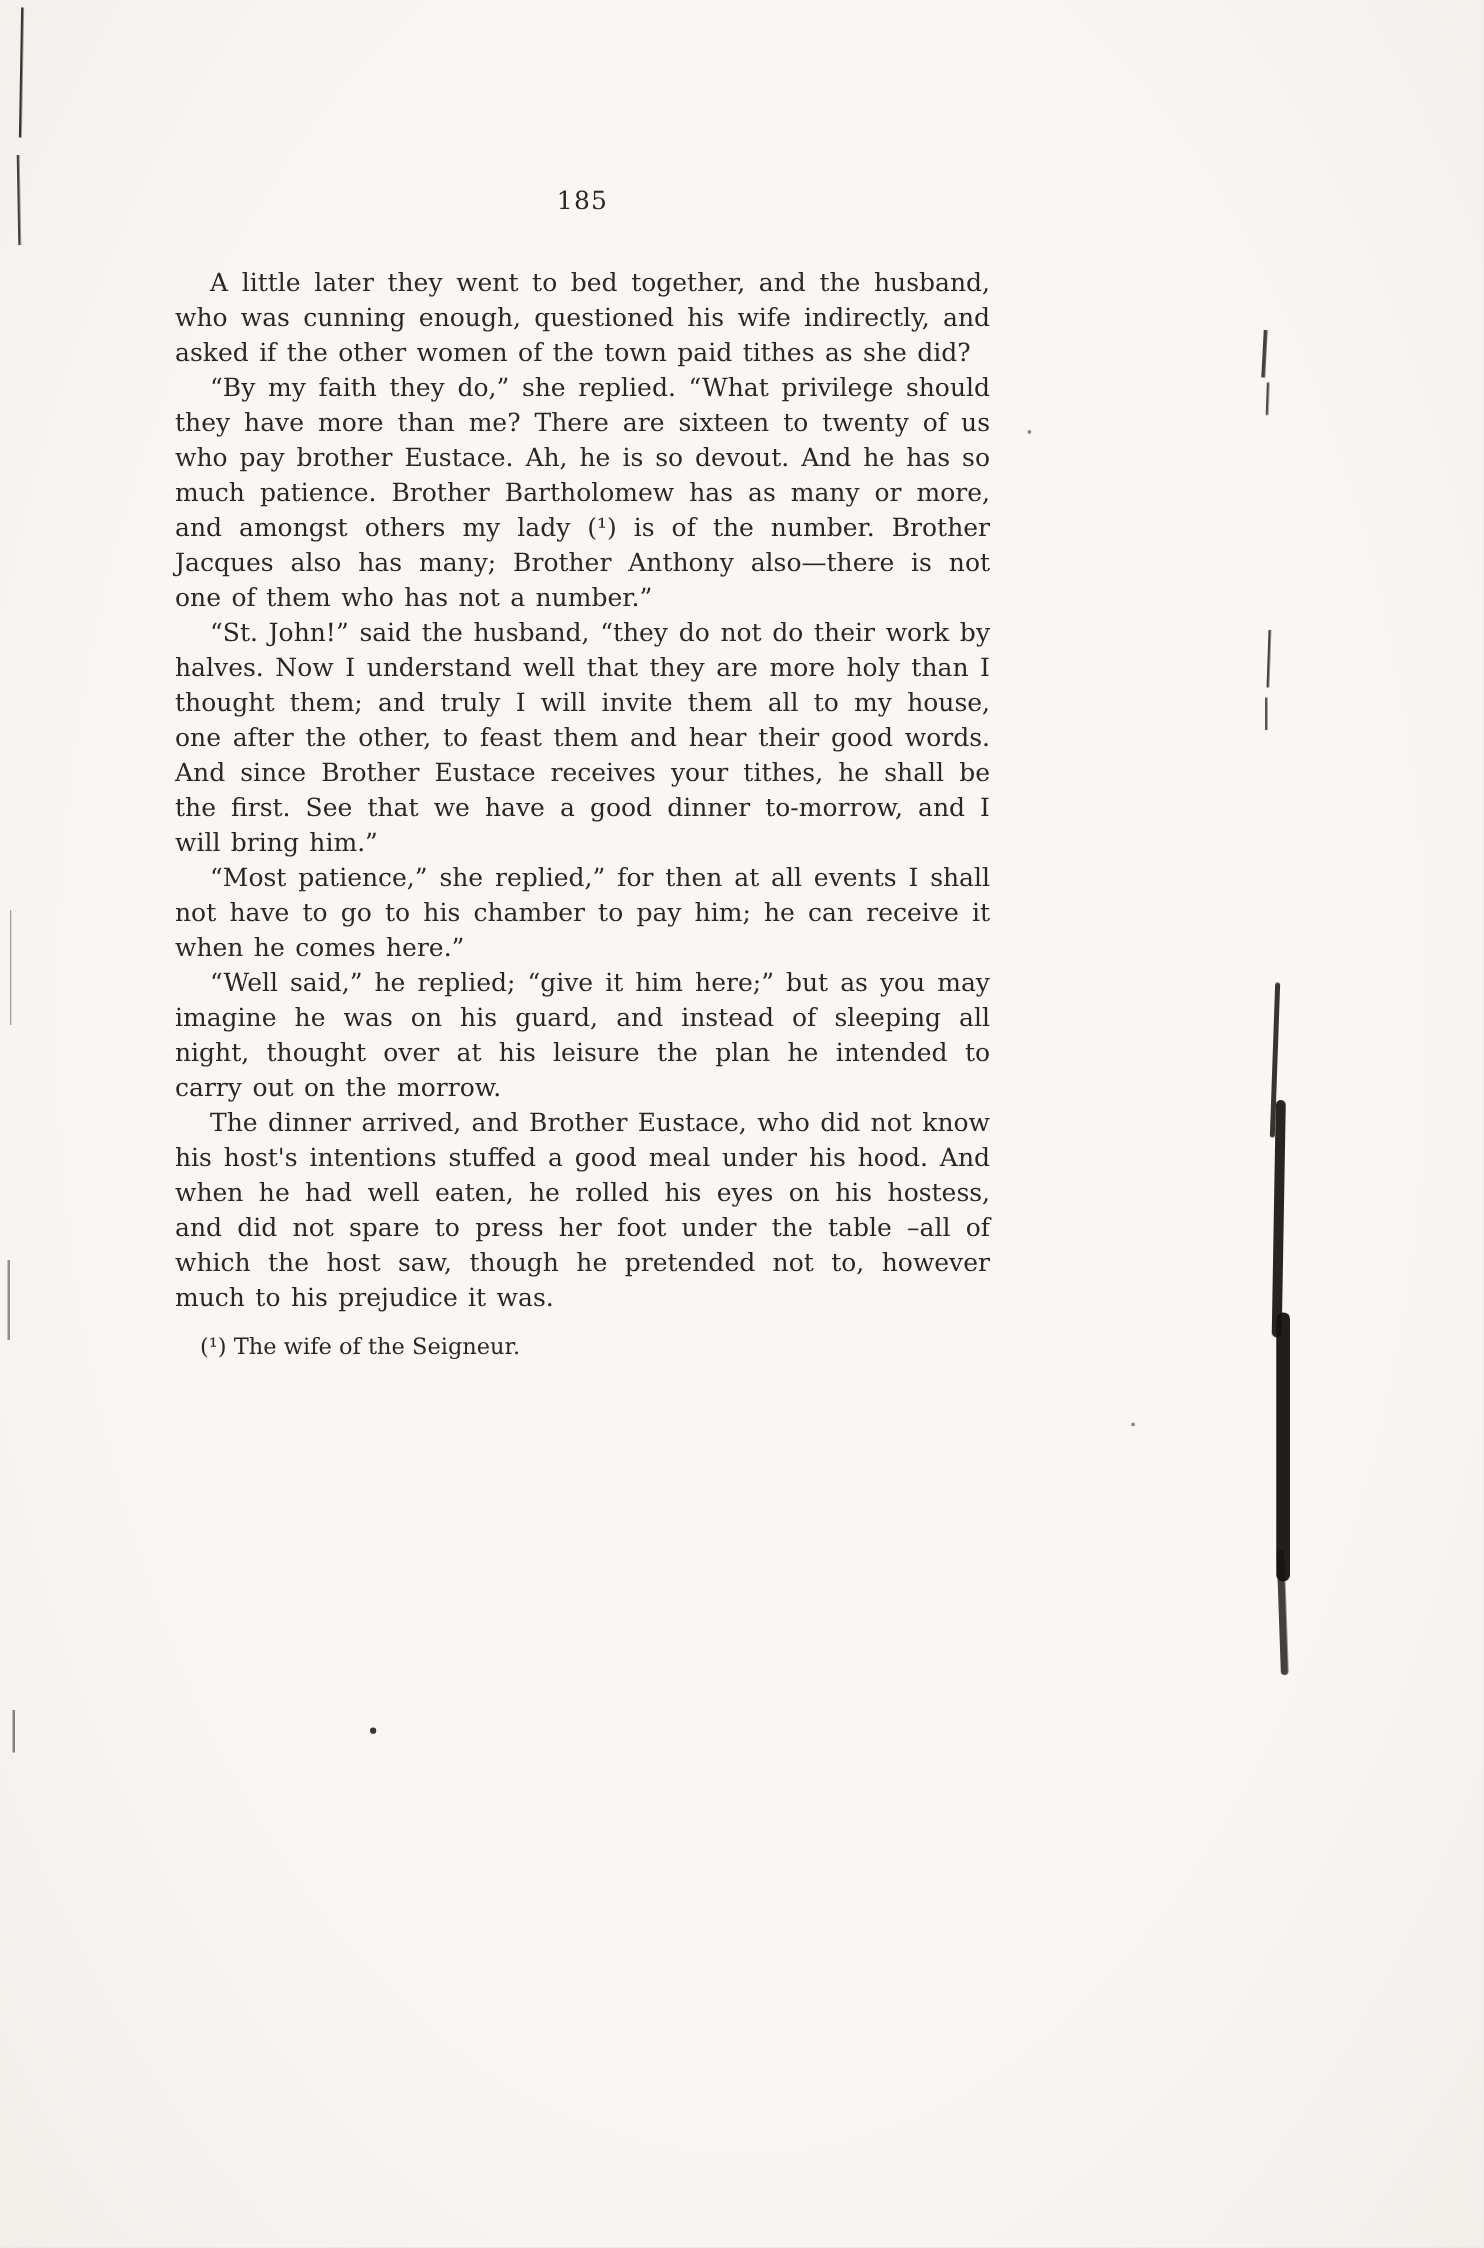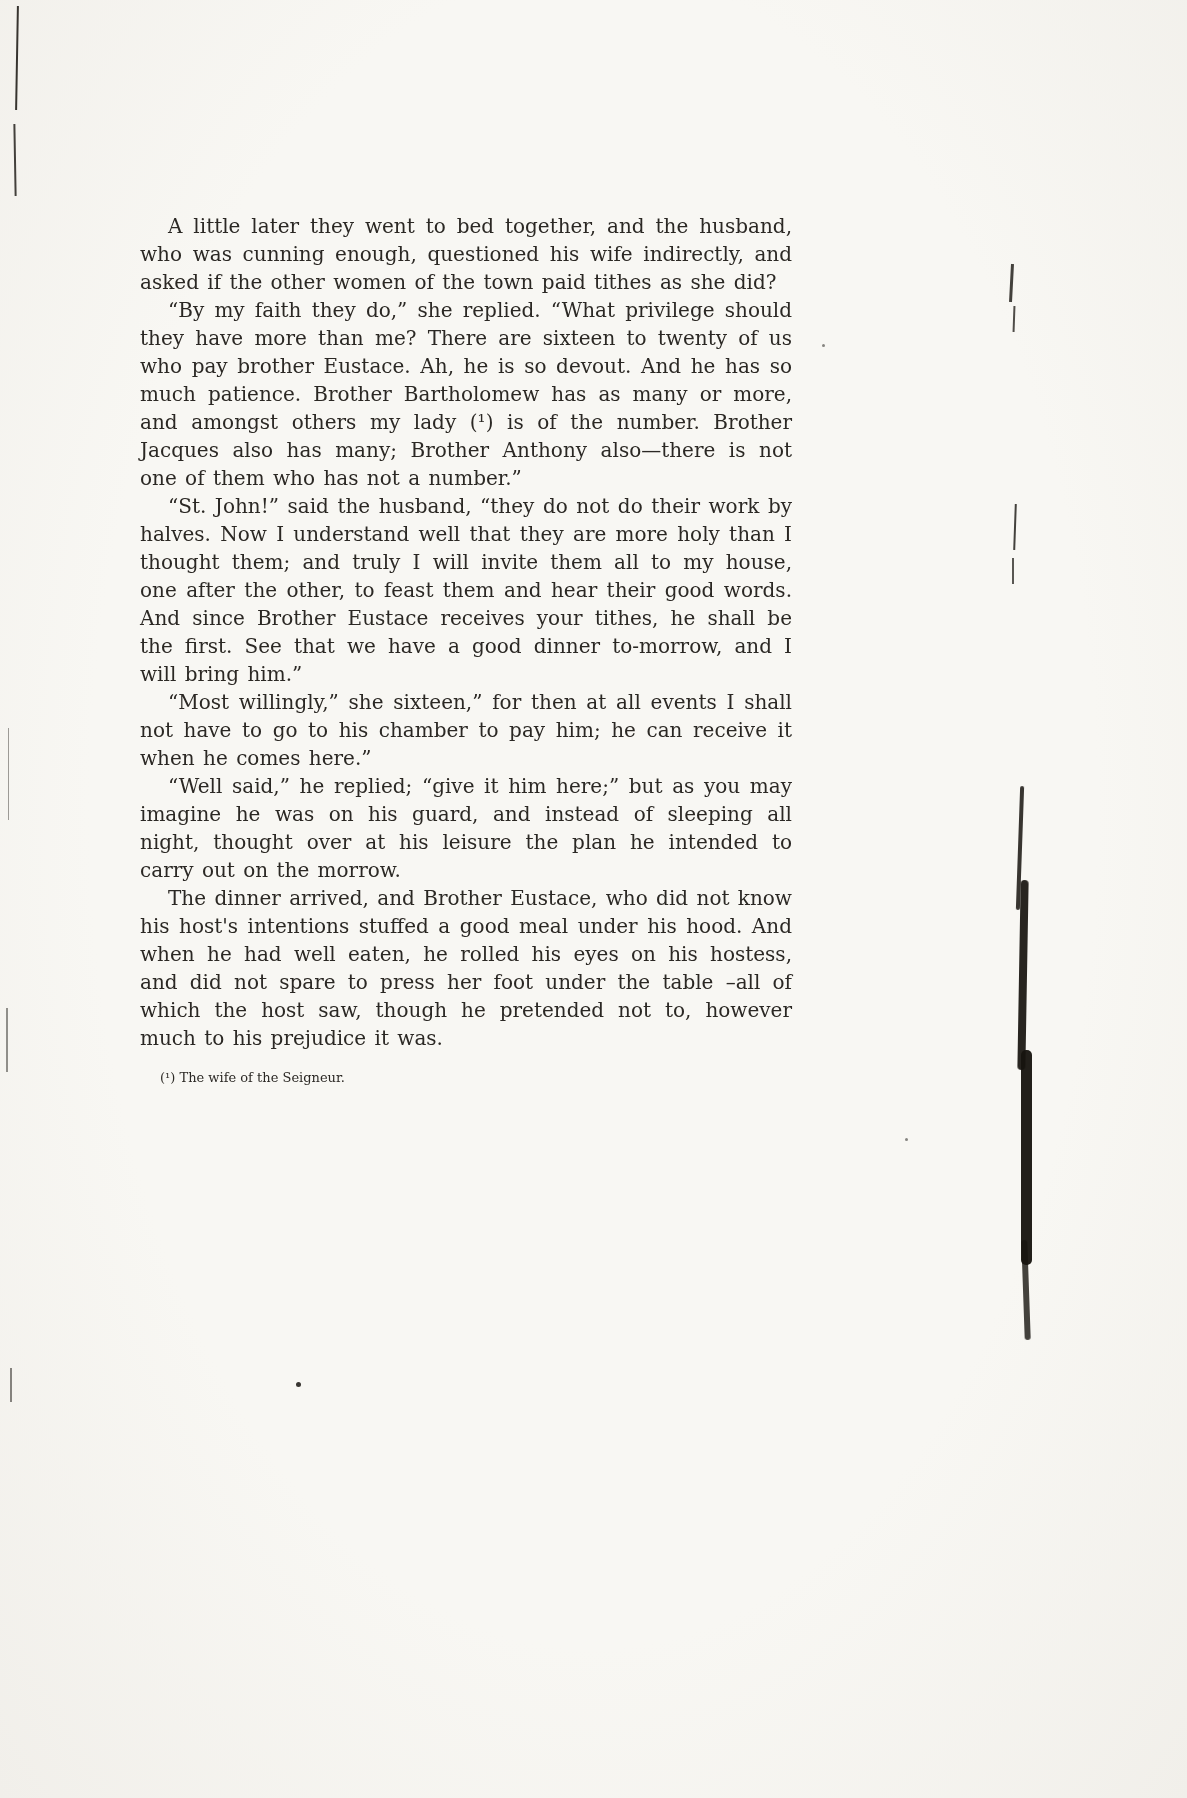--- a/index.html
+++ b/index.html
@@ -35,46 +35,47 @@
     line-height: 28px;
     text-align: justify;
   }
   .text-block p {
     margin: 0;
     text-indent: 28px;
     word-spacing: 2px;
   }
   .footnote {
     margin-top: 16px;
-    font-size: 13px;
+    font-size: 18px;
     line-height: 20px;
     text-indent: 20px;
     text-align: left;
     word-spacing: normal;
   }
   
   .artifact {
     position: absolute;
     background: #17140f;
     pointer-events: none;
   }
   .soft { filter: blur(0.6px); }
   .round { border-radius: 50%; }
 </style>
 </head>
 <body>
 
 <div class="page">
 
+  <div class="page-number">185</div>
 
   <div class="text-block">
     <p>A little later they went to bed together, and the husband, who was cunning enough, questioned his wife indirectly, and asked if the other women of the town paid tithes as she did?</p>
     <p>“By my faith they do,” she replied.  “What privilege should they have more than me?  There are sixteen to twenty of us who pay brother Eustace.  Ah, he is so devout. And he has so much patience.  Brother Bartholomew has as many or more, and amongst others my lady (¹) is of the number.   Brother Jacques also has many; Brother Anthony also—there is not one of them who has not a number.”</p>
     <p>“St. John!” said the husband, “they do not do their work by halves.  Now I understand well that they are more holy than I thought them; and truly I will invite them all to my house, one after the other, to feast them and hear their good words.  And since Brother Eustace receives your tithes, he shall be the first.  See that we have a good dinner to-morrow, and I will bring him.”</p>
-    <p>“Most willingly,” she sixteen,” for then at all events I shall not have to go to his chamber to pay him; he can receive it when he comes here.”</p>
+    <p>“Most patience,” she replied,” for then at all events I shall not have to go to his chamber to pay him; he can receive it when he comes here.”</p>
     <p>“Well said,” he replied; “give it him here;” but as you may imagine he was on his guard, and instead of sleeping all night, thought over at his leisure the plan he intended to carry out on the morrow.</p>
     <p>The dinner arrived, and Brother Eustace, who did not know his host's intentions stuffed a good meal under his hood.  And when he had well eaten, he rolled his eyes on his hostess, and did not spare to press her foot under the table –all of which the host saw, though he pretended not to, however much to his prejudice it was.</p>
 
     <div class="footnote">(¹) The wife of the Seigneur.</div>
   </div>
 
   <div class="artifact soft" style="left:16px; top:6px; width:2px; height:104px; transform:rotate(1deg); opacity:.85;"></div>
   <div class="artifact soft" style="left:14px; top:124px; width:2px; height:72px; transform:rotate(-1deg); opacity:.8;"></div>
   <div class="artifact soft" style="left:8px; top:728px; width:1px; height:92px; opacity:.4;"></div>
   <div class="artifact soft" style="left:6px; top:1008px; width:2px; height:64px; opacity:.45;"></div>

